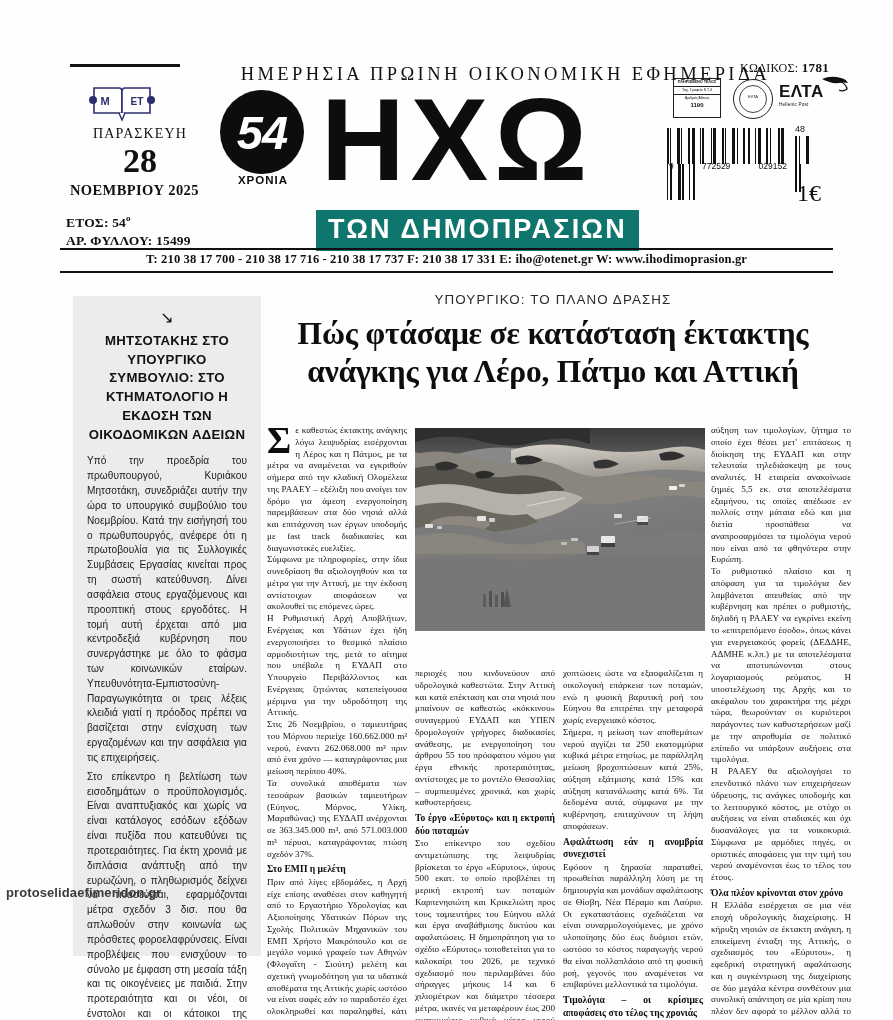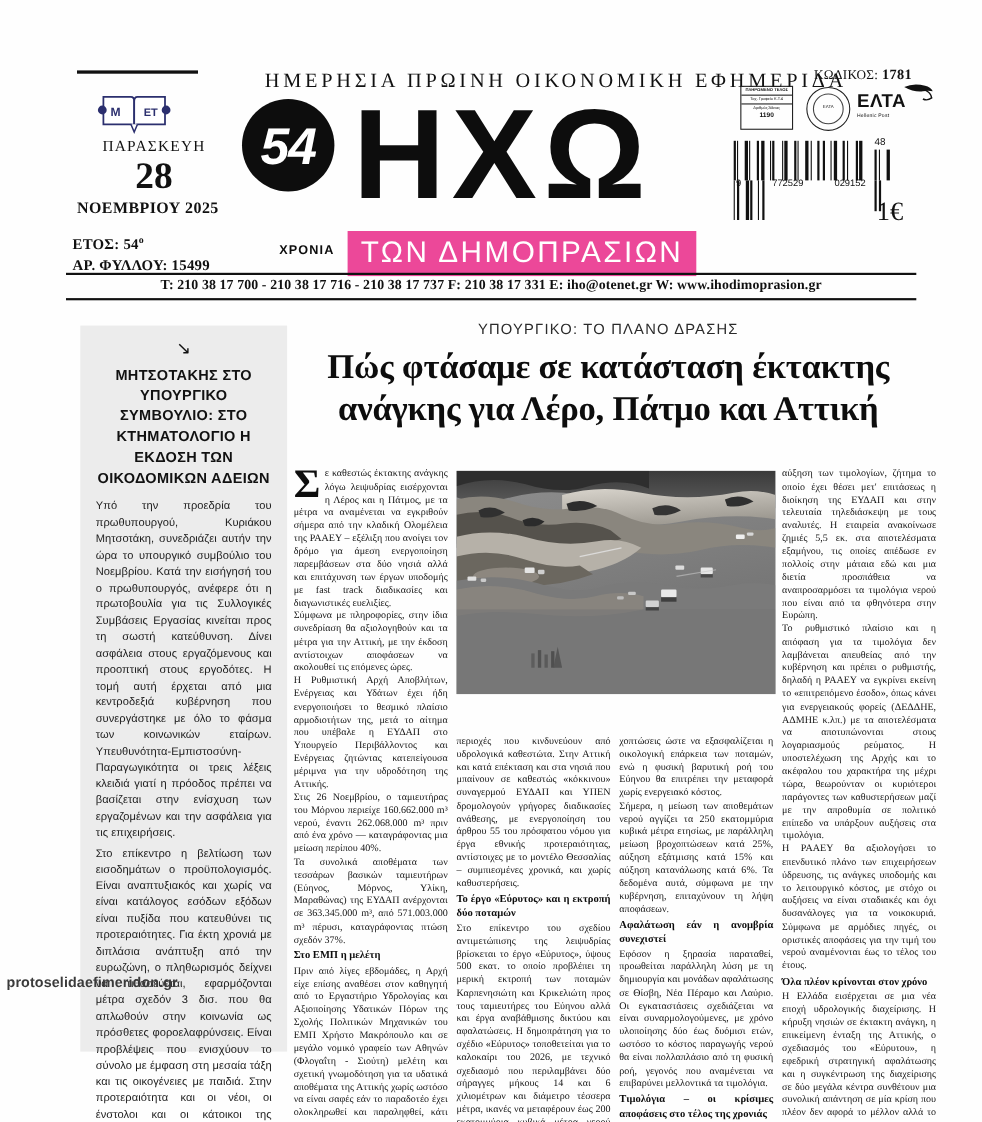--- a/index.html
+++ b/index.html
@@ -68,34 +68,34 @@
     background:#0d0d0d;
   }
   .badge54 .num{
     position:absolute;left:0;top:0;width:84px;height:84px;
     color:#fff;font-family:"Liberation Sans",sans-serif;
     font-weight:bold;font-style:italic;font-size:47px;
     display:flex;align-items:center;justify-content:center;
     letter-spacing:-1px;
   }
   .badge54 .xronia{
-    position:absolute;left:2px;top:84px;width:82px;text-align:right;
+    position:absolute;left:2px;top:84px;width:82px;text-align:center;
     font-family:"Liberation Sans",sans-serif;font-weight:bold;
-    font-size:11.5px;letter-spacing:1px;color:#0d0d0d;margin-top:48px;
+    font-size:11.5px;letter-spacing:1px;color:#0d0d0d;
   }
   .wordmark{
     position:absolute;left:60px;top:-6px;
     font-family:"Liberation Sans",sans-serif;
     font-weight:bold;font-size:116px;line-height:1;
     letter-spacing:6px;color:#0d0d0d;margin-left:41px;
   }
   .subbar{
     position:absolute;left:96px;top:122px;
-    background:#ec4899;color:#ffffff;
-    font-family:"Liberation Sans",sans-serif;font-weight:normal;
+    background:#0f766e;color:#ffffff;
+    font-family:"Liberation Sans",sans-serif;font-weight:bold;
     font-size:27px;letter-spacing:2.2px;
     padding:4px 12px 6px 12px;
   }
 
   .codikos{
     position:absolute;right:4px;top:8px;
     font-size:12px;color:#111;letter-spacing:.3px;
   }
   .codikos b{font-size:13px;}
   .stamps{

